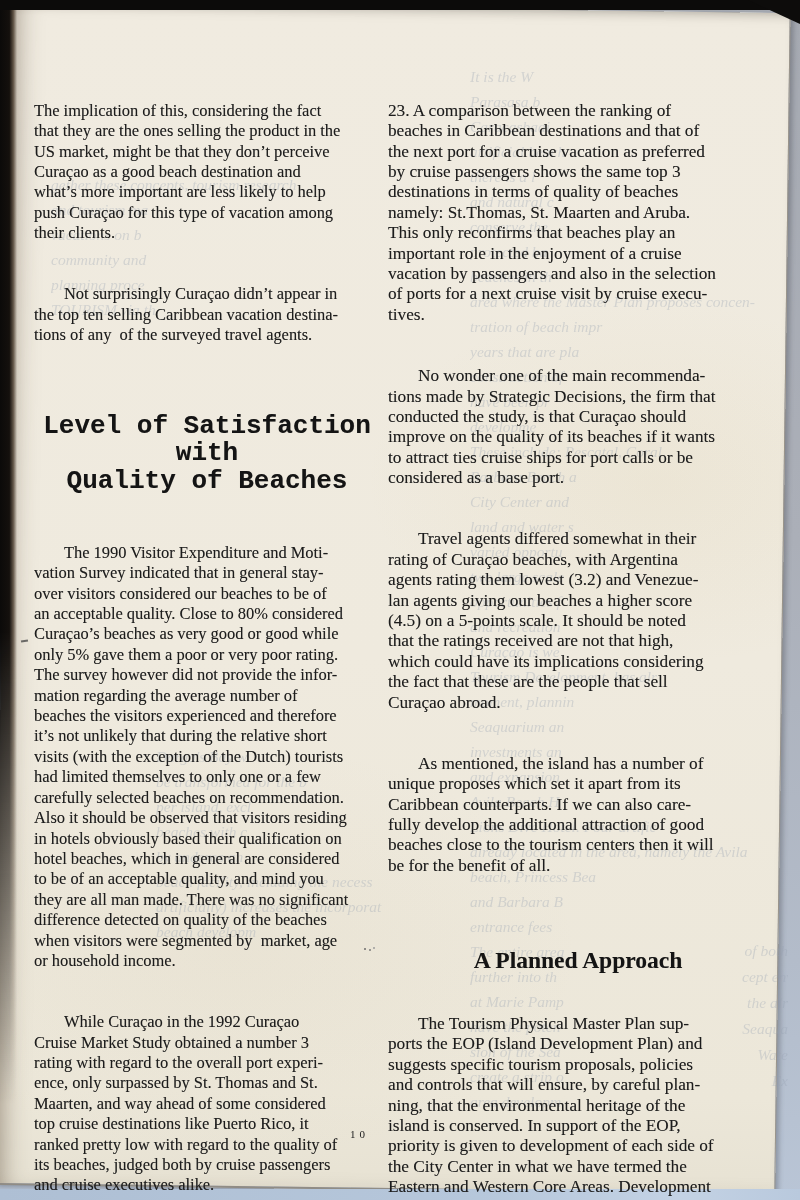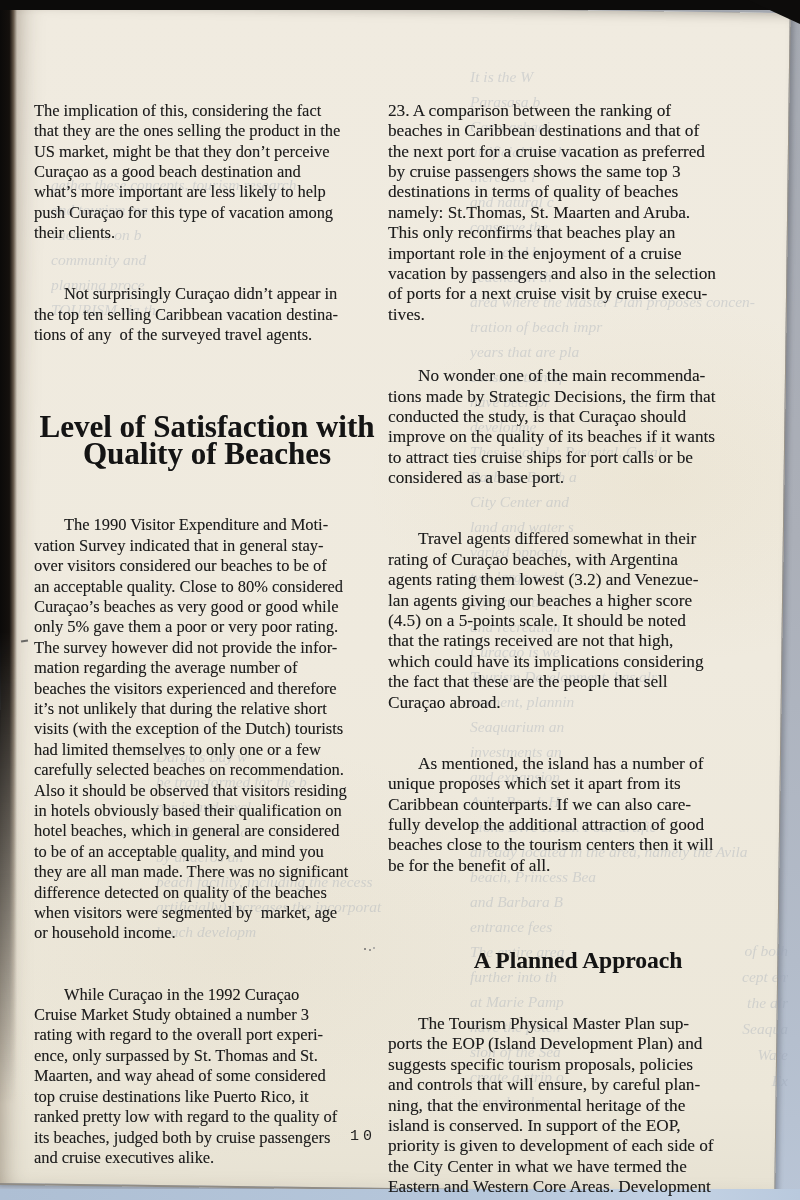--- a/index.html
+++ b/index.html
@@ -38,25 +38,25 @@
   .ghost-llower{left:156px;top:744px;width:226px;height:240px;}
   
   .content{position:absolute;inset:0;z-index:10;}
   .col{position:absolute;top:60px;color:#1c1c1c;white-space:pre;
     text-shadow:.2px .2px 0 rgba(25,25,25,.35);}
   .col-left{left:34px;width:346px;font-size:16.4px;line-height:20.4px;}
   .col-right{left:388px;width:380px;font-size:17.2px;line-height:20.4px;}
   .para{margin:0;}
   .indent{text-indent:30px;}
   .heading{font-weight:bold;text-align:center;white-space:pre-line;color:#141414;}
-  .col-left .heading{font-size:31px;line-height:27.5px;margin:26px 0 7px 0;}
+  .col-left .heading{font-size:26px;line-height:27.5px;margin:26px 0 7px 0;font-family:Liberation Mono, monospace;}
   .col-right .heading{font-size:23.5px;line-height:26px;margin:30px 0 0 0;}
   .page-number{position:absolute;left:350px;top:1128px;z-index:10;
-    font-family:Liberation Mono, monospace;
-    font-size:15px;letter-spacing:4px;color:#222;}
+    font-family:Liberation Serif, serif;
+    font-size:11px;letter-spacing:4px;color:#222;}
   .speck-dash{position:absolute;left:21px;top:640px;width:7px;height:2px;background:#4a4a4a;
     transform:rotate(-10deg);opacity:.8;z-index:10;}
   .speck-dots{position:absolute;left:364px;top:948px;width:2px;height:2px;background:#666;
     box-shadow:5px 1px 0 #777,9px -1px 0 #999;opacity:.7;z-index:10;}
 </style>
 </head>
 <body>
 
 <div class="page-bg"></div>
 <div class="spine"></div>

